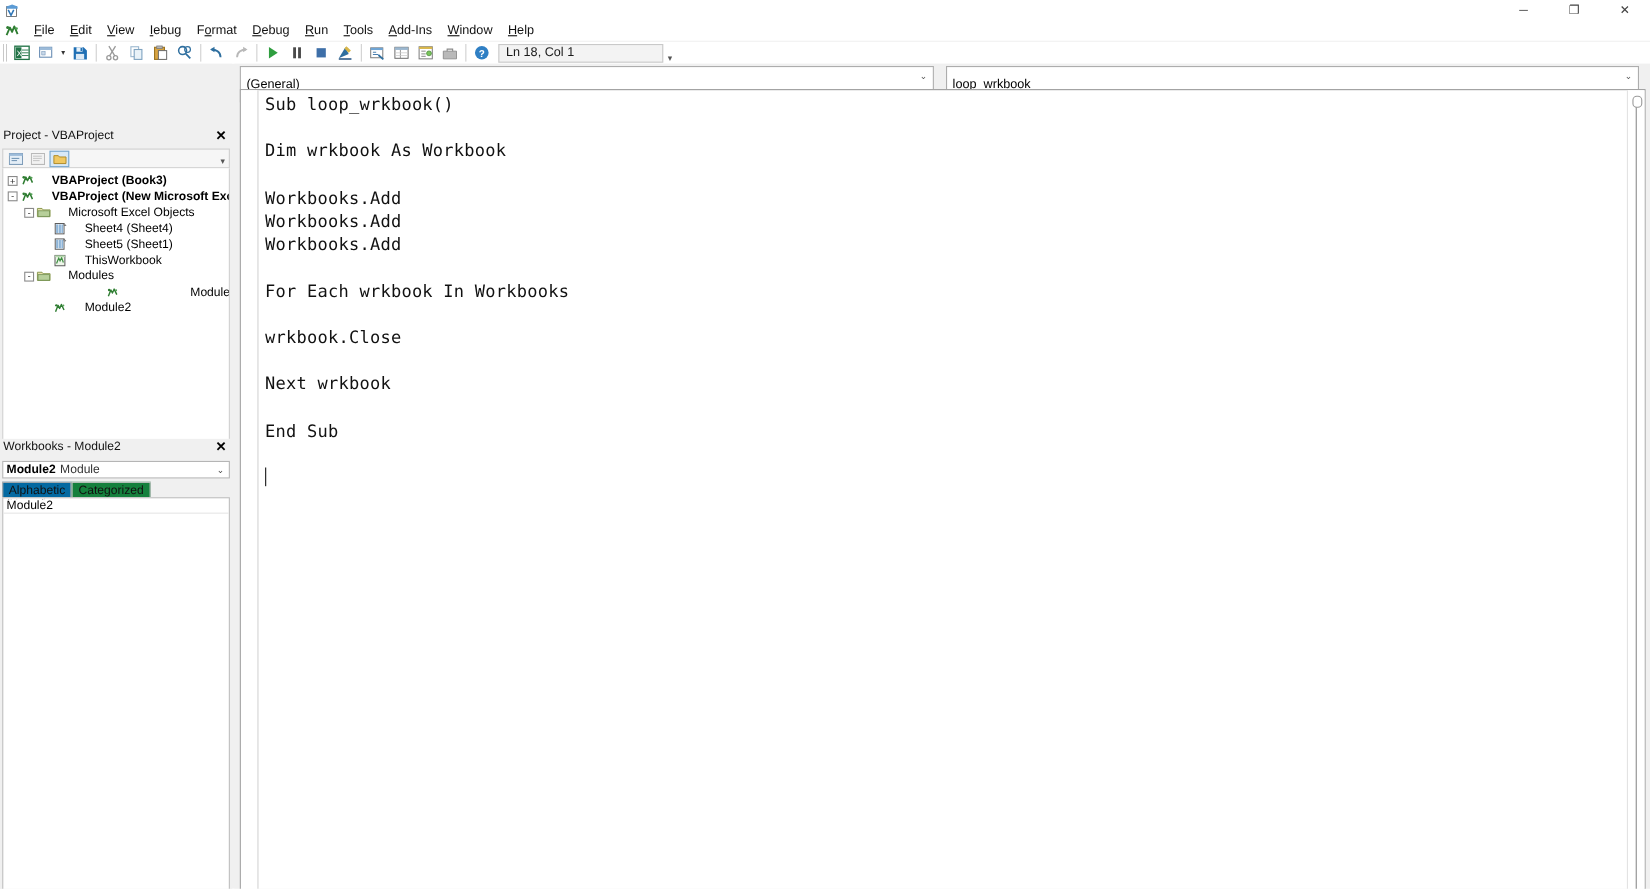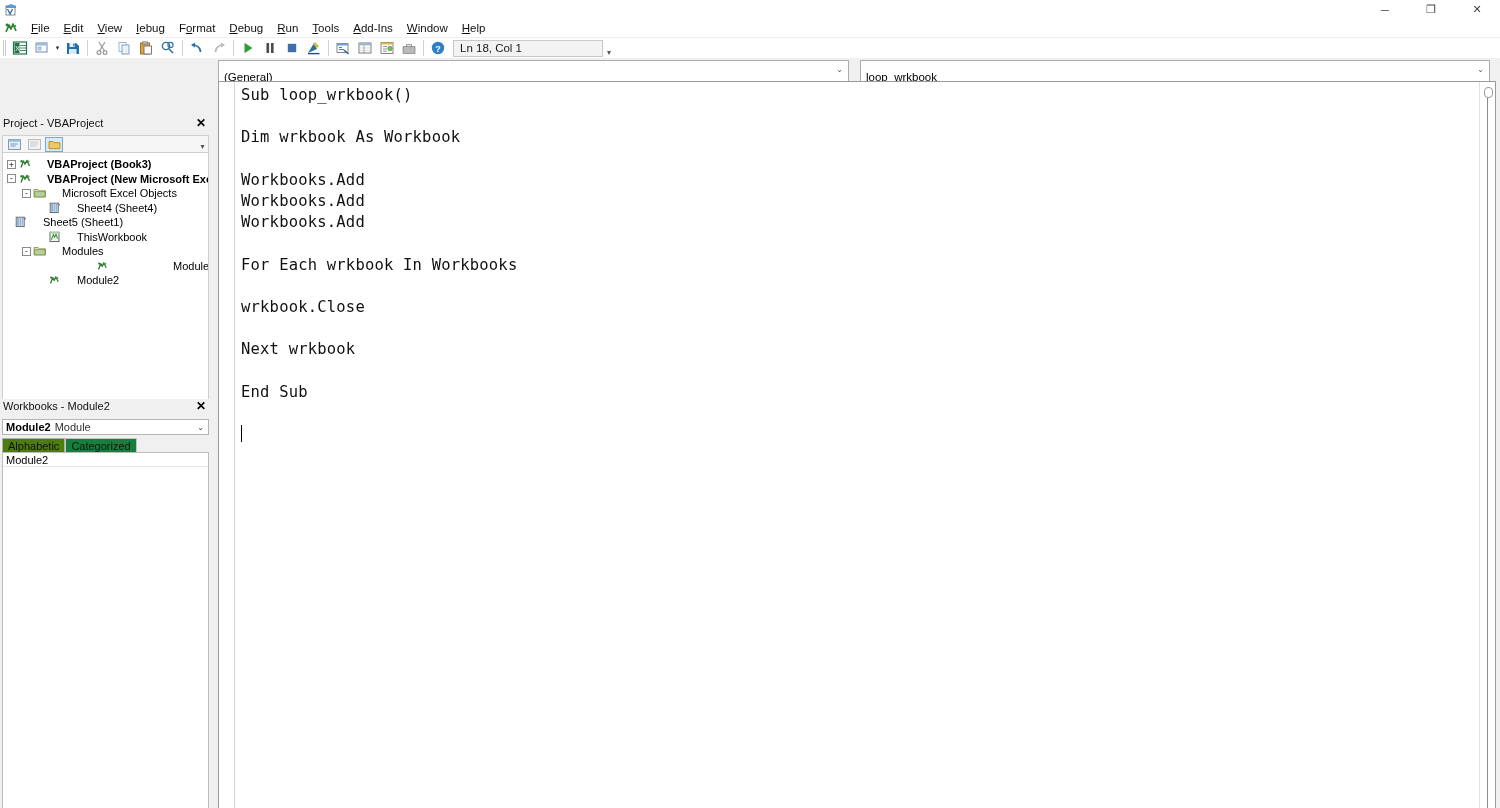--- a/index.html
+++ b/index.html
@@ -162,21 +162,21 @@
   }
   .pw-tabs{
     position:absolute;left:2px;top:38px;width:207px;height:15px;
     display:flex;align-items:flex-end;font-size:11px;
   }
   .pw-tab{
     padding:0px 5px;height:14px;line-height:14px;
     border:1px solid #c4c4c4;border-bottom:none;background:#15803d;
     box-sizing:border-box;color:#111;
   }
-  .pw-tab.active{background:#4d7c0f;border-color:#b0b0b0;}
+  .pw-tab.active{background:#0369a1;border-color:#b0b0b0;}
   .pw-grid{
     position:absolute;left:2px;top:53px;width:207px;height:751px;
     background:#ffffff;border:1px solid #bdbdbd;box-sizing:border-box;overflow:hidden;
   }
   .pw-row{display:flex;height:13px;font-size:11px;border-bottom:1px solid #e6e6e6;flex-direction:column;}
   .pw-row .k{
     width:38px;padding-left:2px;border-right:1px solid #cfcfcf;
     box-sizing:border-box;color:#000;overflow:hidden;white-space:nowrap;
   }
   .pw-row .v{padding-left:3px;color:#000;}
@@ -493,21 +493,21 @@
             <span style="width: 9px; flex: 0 0 auto; display: inline-block;"></span>
             <span class="ico"><svg width="14" height="12" viewBox="0 0 14 12">
                 <rect x="2.2" y="1.2" width="8" height="9.4" fill="#ffffff" stroke="#5a5a5a" stroke-width="0.9"></rect>
                 <rect x="3" y="2" width="2" height="7.8" fill="#8fb5d8"></rect>
                 <rect x="5.4" y="2" width="2" height="7.8" fill="#8fb5d8"></rect>
                 <rect x="7.8" y="2" width="1.6" height="7.8" fill="#8fb5d8"></rect>
                 <path d="M10.2 1.2 L12 3 L10.2 3 Z" fill="#cfcfcf" stroke="#5a5a5a" stroke-width="0.6"></path>
               </svg></span>
             <span class="lbl">Sheet4 (Sheet4)</span>
           </div>
-          <div class="tnode" style="margin-top: 2px;">
+          <div class="tnode" style="padding-left: 34px; margin-top: 2px;">
             <span style="width: 9px; flex: 0 0 auto; display: inline-block;"></span>
             <span class="ico"><svg width="14" height="12" viewBox="0 0 14 12">
                 <rect x="2.2" y="1.2" width="8" height="9.4" fill="#ffffff" stroke="#5a5a5a" stroke-width="0.9"></rect>
                 <rect x="3" y="2" width="2" height="7.8" fill="#8fb5d8"></rect>
                 <rect x="5.4" y="2" width="2" height="7.8" fill="#8fb5d8"></rect>
                 <rect x="7.8" y="2" width="1.6" height="7.8" fill="#8fb5d8"></rect>
                 <path d="M10.2 1.2 L12 3 L10.2 3 Z" fill="#cfcfcf" stroke="#5a5a5a" stroke-width="0.6"></path>
               </svg></span>
             <span class="lbl">Sheet5 (Sheet1)</span>
           </div>

